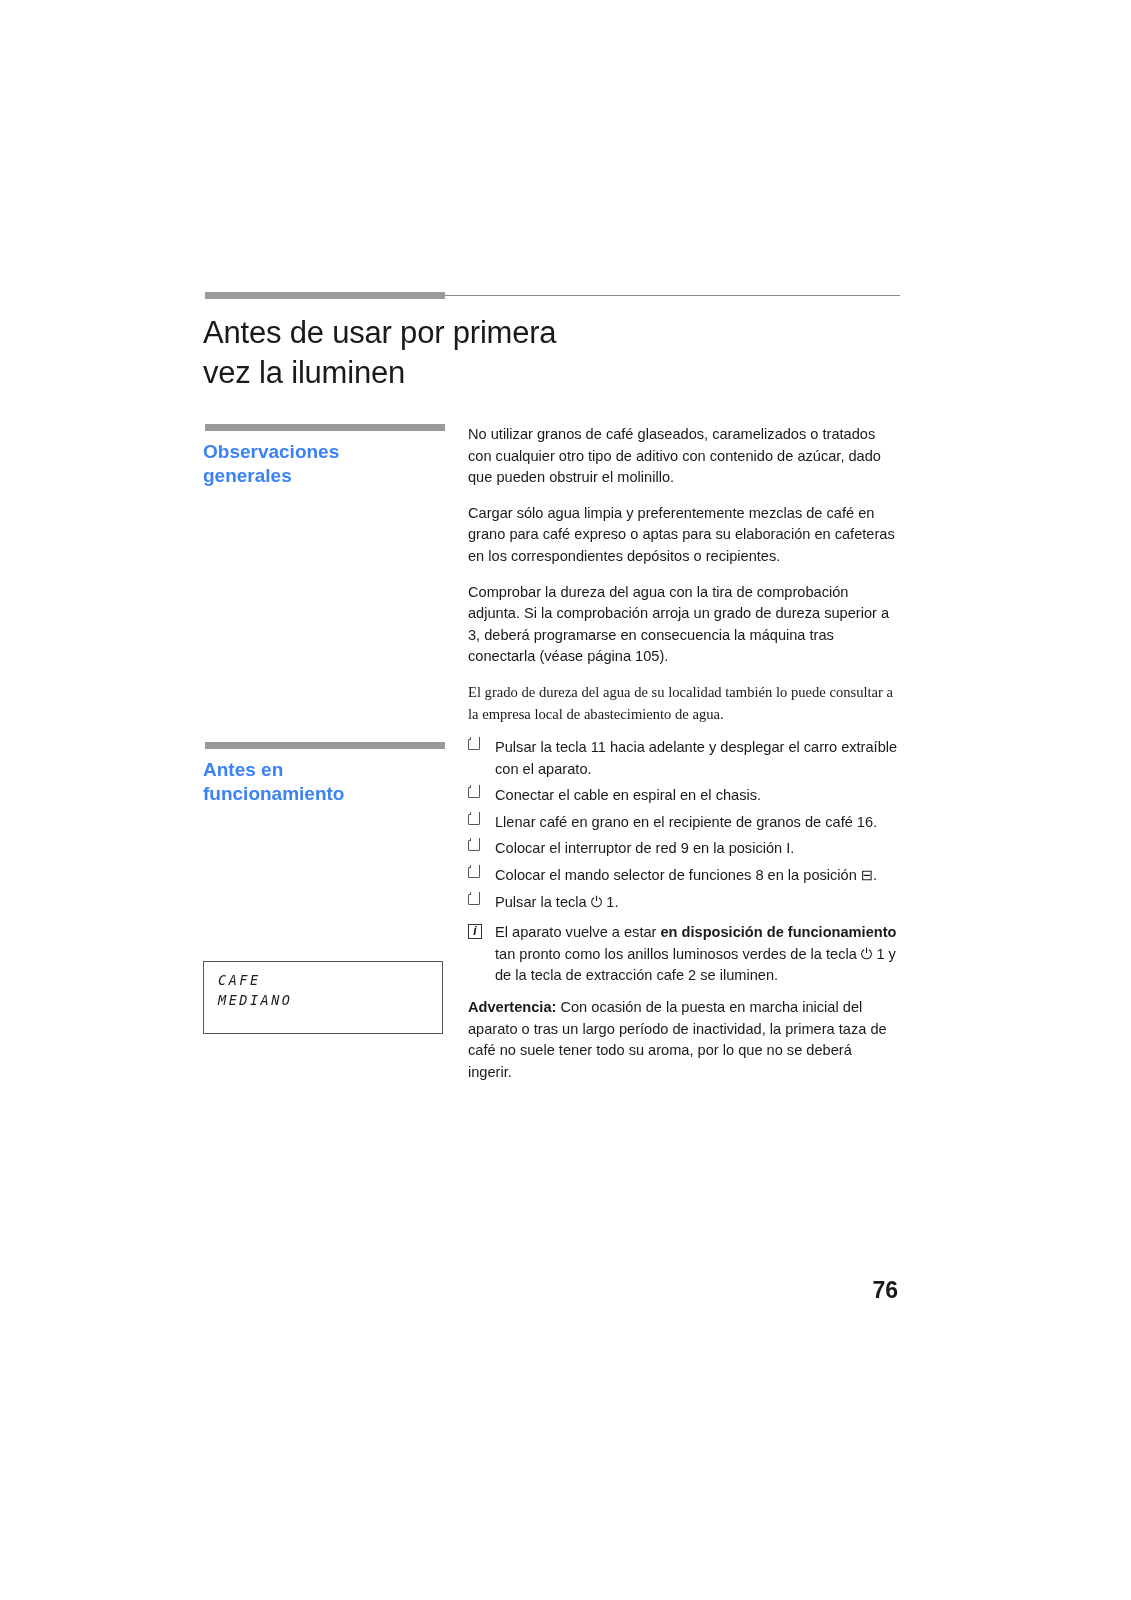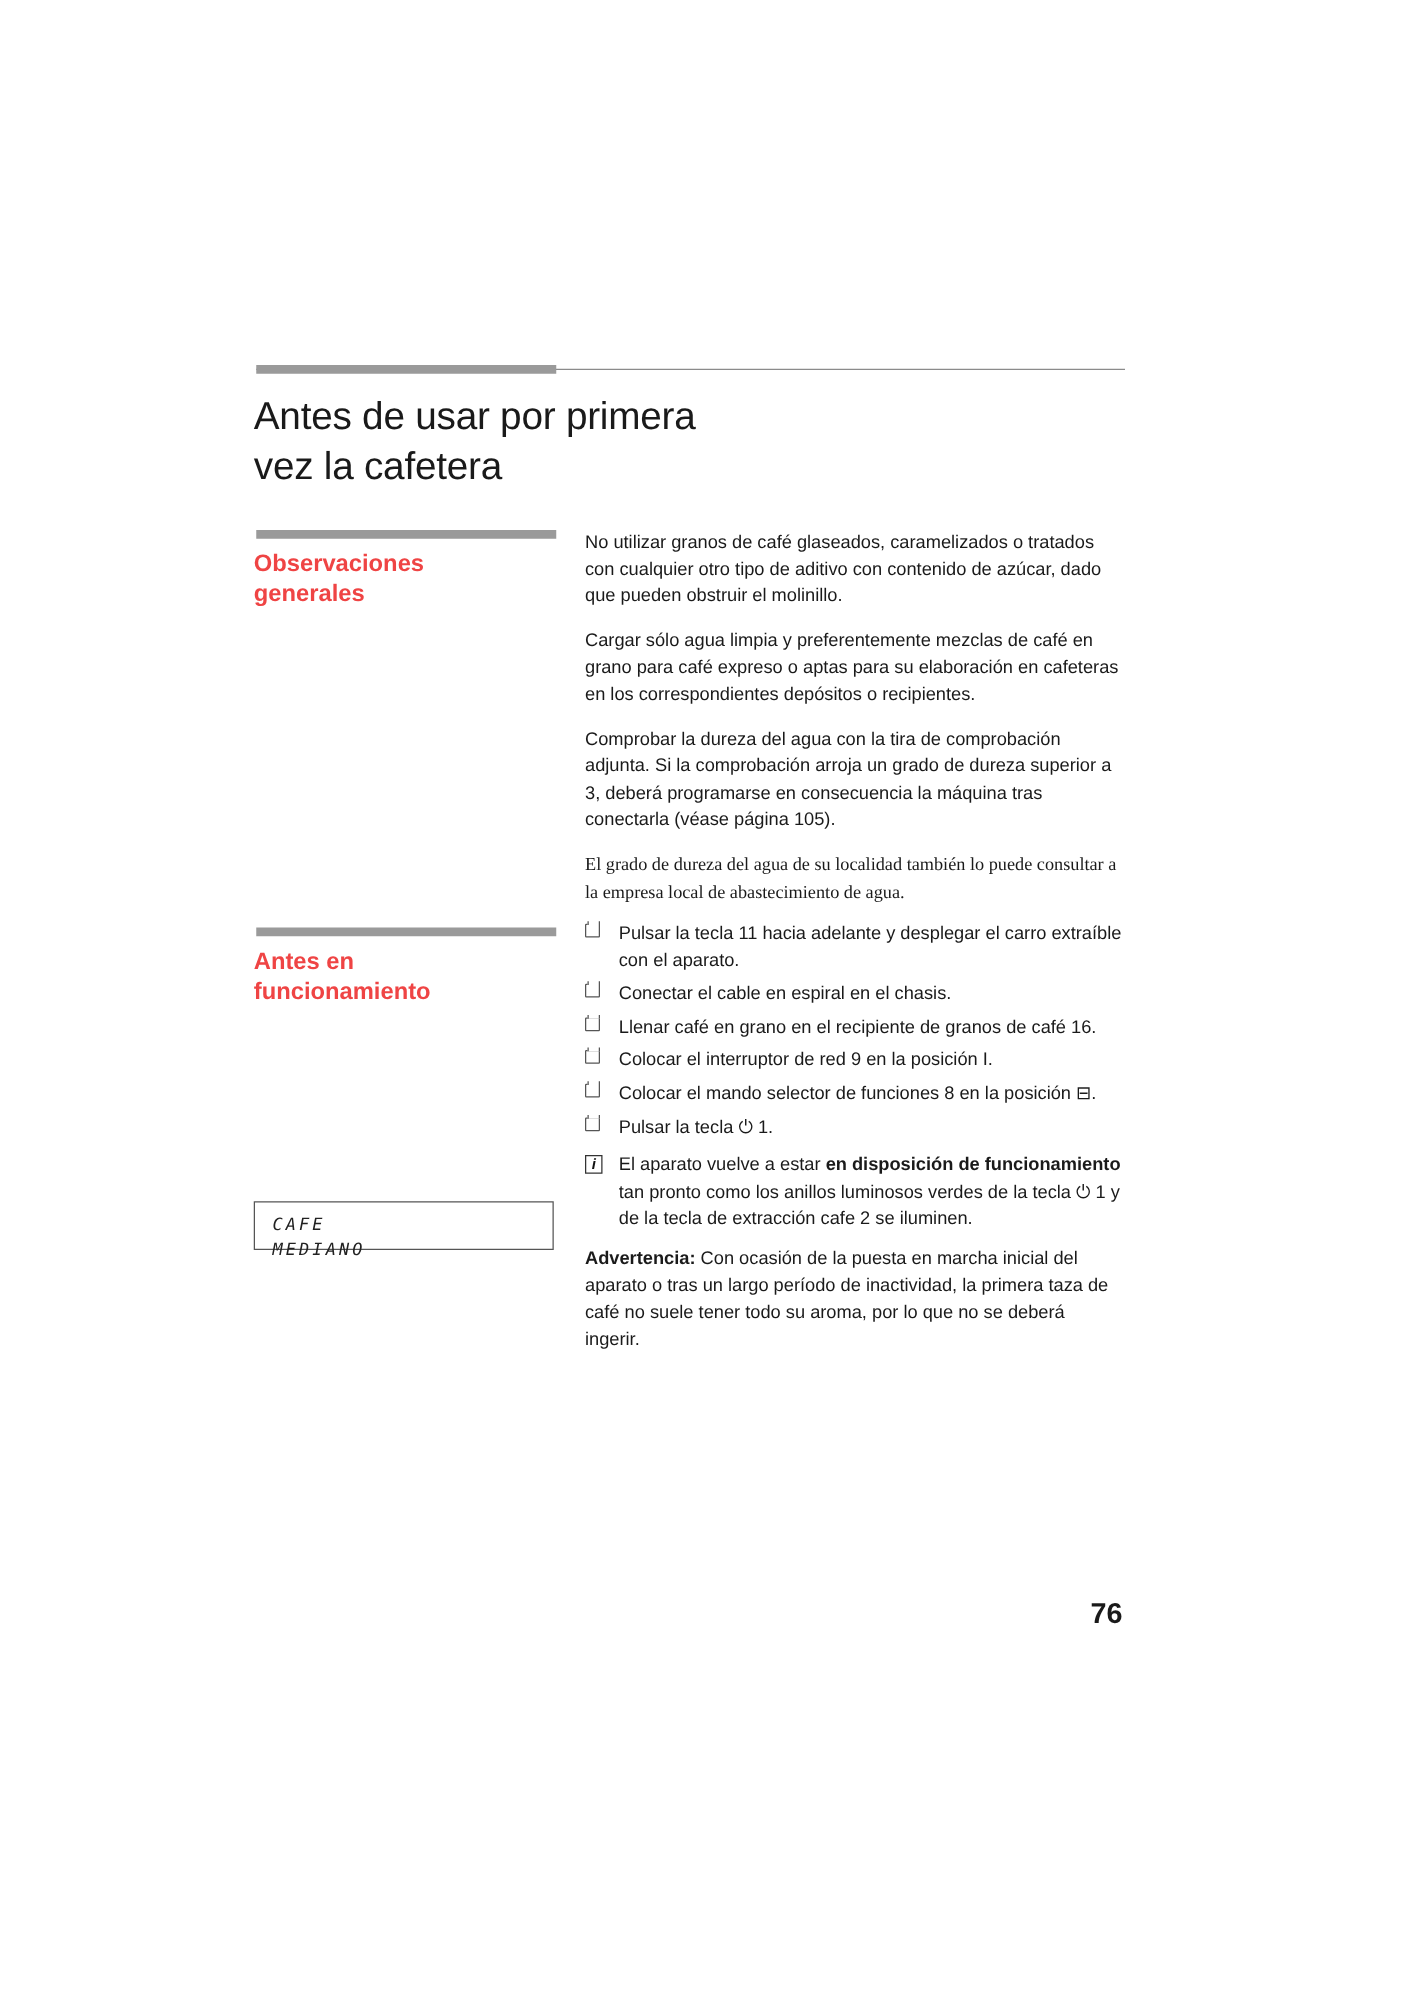--- a/index.html
+++ b/index.html
@@ -58,21 +58,21 @@
     background: #9a9a9a;
     left: 205px;
   }
   .sec-head {
     position: absolute;
     left: 203px;
     width: 250px;
     font-size: 19px;
     line-height: 24px;
     font-weight: bold;
-    color: #ef4444;
+    color: #3b82f6;
   }
   #sec1-rule { top: 424px; }
   #sec1-head { top: 440px; }
   #sec2-rule { top: 742px; }
   #sec2-head { top: 758px; }
 
   
   .bodycol {
     position: absolute;
     left: 468px;
@@ -140,21 +140,21 @@
   }
   .warn {
     margin-top: 10px;
   }
   
   .display {
     position: absolute;
     left: 203px;
     top: 961px;
     width: 240px;
-    height: 39px;
+    height: 73px;
     border: 1px solid #555;
     box-sizing: border-box;
     background: #fff;
   }
   .display-text {
     position: absolute;
     left: 14px;
     top: 8px;
     font-family: "DejaVu Sans Mono", monospace;
     font-size: 13.5px;
@@ -178,21 +178,21 @@
 </head>
 <body>
 
 <div class="page">
 
   <div class="top-rule-thin"></div>
   <div class="top-rule-thick"></div>
 
   <div class="chapter-title">
     <div>Antes de usar por primera</div>
-    <div>vez la cafetera</div>
+    <div>vez la iluminen</div>
   </div>
 
   <div class="sec-rule" id="sec1-rule"></div>
   <div class="sec-head" id="sec1-head">
     <div>Observaciones</div>
     <div>generales</div>
   </div>
 
   <div class="bodycol" id="para-block">
     <p class="para">No utilizar granos de café glaseados, caramelizados o tratados con cualquier otro tipo de aditivo con contenido de azúcar, dado que pueden obstruir el molinillo.</p>

